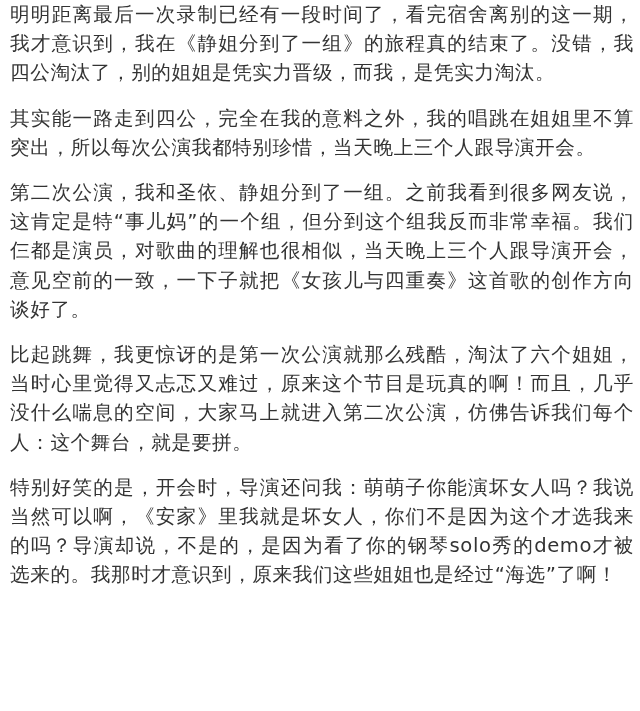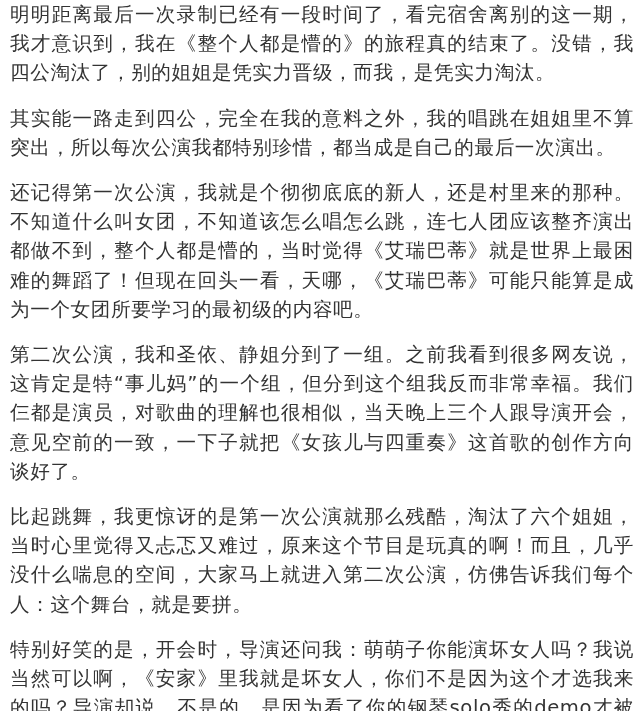--- a/index.html
+++ b/index.html
@@ -30,20 +30,19 @@
       word-break: break-all;
     }
     .article p:last-child {
       margin-bottom: 0;
     }
   </style>
 </head>
 <body>
 
 <div class="article">
-  <p>明明距离最后一次录制已经有一段时间了，看完宿舍离别的这一期，我才意识到，我在《整个人都是懵的》的旅程真的结束了。没错，我四公淘汰了，别的姐姐是凭实力晋级，而我，是凭实力淘汰。</p>
-  <p>其实能一路走到四公，完全在我的意料之外，我的唱跳在姐姐里不算突出，所以每次公演我都特别珍惜，都当成是自己的最后一次演出。</p>
-  <p>还记得第一次公演，我就是个彻彻底底的新人，还是村里来的那种。不知道什么叫女团，不知道该怎么唱怎么跳，连七人团应该整齐演出都做不到，整个人都是懵的，当时觉得《艾瑞巴蒂》就是世界上最困难的舞蹈了！但现在回头一看，天哪，《艾瑞巴蒂》可能只能算是成为一个女团所要学习的最初级的内容吧。</p>
+  <p>明明距离最后一次录制已经有一段时间了，看完宿舍离别的这一期，我才意识到，我在《静姐分到了一组》的旅程真的结束了。没错，我四公淘汰了，别的姐姐是凭实力晋级，而我，是凭实力淘汰。</p>
+  <p>其实能一路走到四公，完全在我的意料之外，我的唱跳在姐姐里不算突出，所以每次公演我都特别珍惜，当天晚上三个人跟导演开会。</p>
   <p>第二次公演，我和圣依、静姐分到了一组。之前我看到很多网友说，这肯定是特“事儿妈”的一个组，但分到这个组我反而非常幸福。我们仨都是演员，对歌曲的理解也很相似，当天晚上三个人跟导演开会，意见空前的一致，一下子就把《女孩儿与四重奏》这首歌的创作方向谈好了。</p>
   <p>比起跳舞，我更惊讶的是第一次公演就那么残酷，淘汰了六个姐姐，当时心里觉得又忐忑又难过，原来这个节目是玩真的啊！而且，几乎没什么喘息的空间，大家马上就进入第二次公演，仿佛告诉我们每个人：这个舞台，就是要拼。</p>
   <p>特别好笑的是，开会时，导演还问我：萌萌子你能演坏女人吗？我说当然可以啊，《安家》里我就是坏女人，你们不是因为这个才选我来的吗？导演却说，不是的，是因为看了你的钢琴solo秀的demo才被选来的。我那时才意识到，原来我们这些姐姐也是经过“海选”了啊！</p>
 
 </div>
 
 </body></html>

